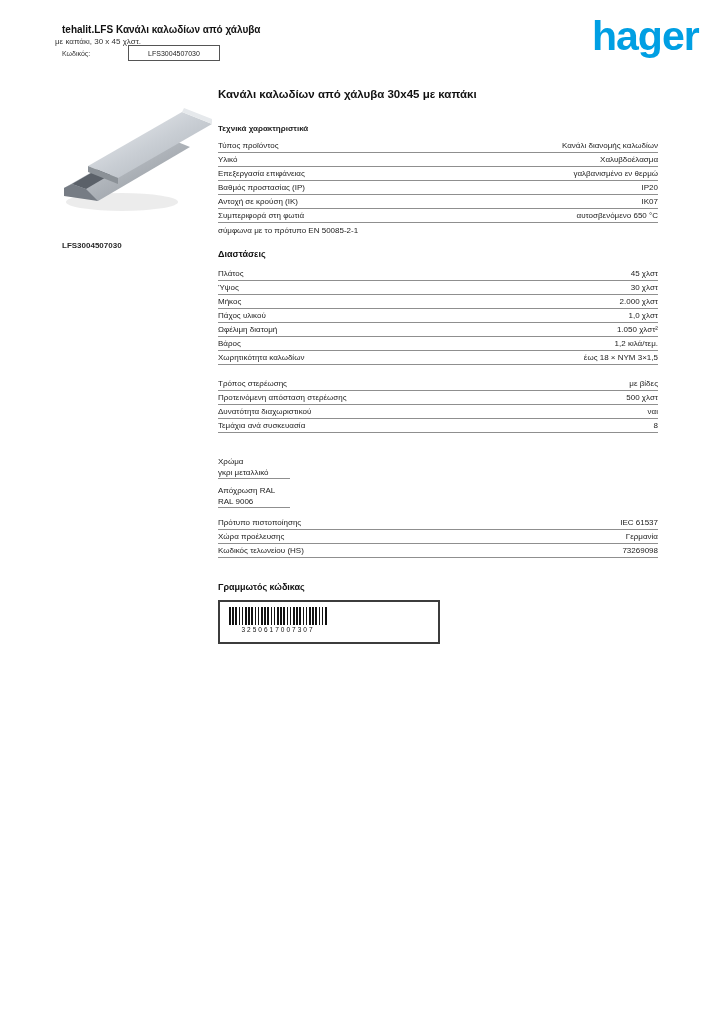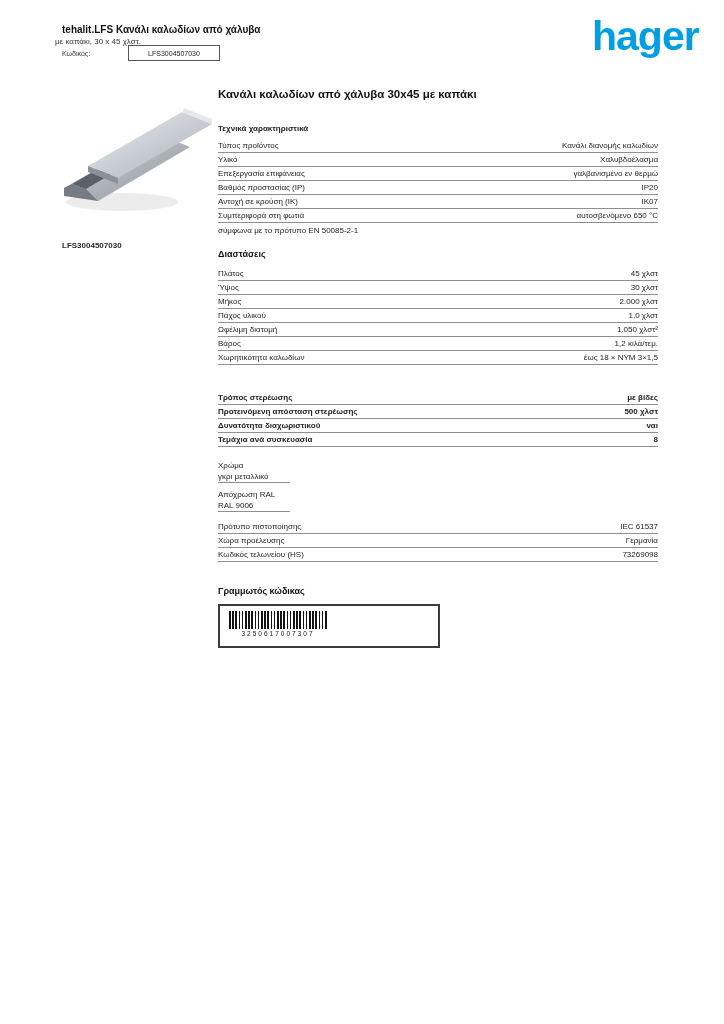--- a/index.html
+++ b/index.html
@@ -29,22 +29,22 @@
   .rows{margin-top:8px;}
   .rows.tight{margin-top:6px;}
   .row{
     display:flex;justify-content:space-between;align-items:flex-end;
     border-bottom:1px solid #8f8f8f;padding:2px 0 1px;font-size:8px;line-height:1.25;color:#222;
   }
   .row .lbl{text-align:left;}
   .row .val{text-align:right;white-space:nowrap;margin-left:12px;padding-left:32px;}
   .note{font-size:8px;color:#222;padding:3px 0 0;}
   .sec-head{margin-top:14px;font-size:9px;font-weight:bold;color:#111;}
-  .gap-sm{margin-top:26px;font-weight:bold;}
-  .color-block{margin-top:14px;}
+  .gap-sm{margin-top:12px;}
+  .color-block{margin-top:24px;}
   .color-pair{font-size:8px;color:#222;margin-bottom:7px;}
   .color-pair .clbl{display:block;}
   .color-pair .cval{display:inline-block;min-width:72px;border-bottom:1px solid #8f8f8f;padding:2px 0 1px;}
   .barcode-title{margin-top:24px;font-size:9px;font-weight:bold;color:#111;}
   .barcode-box{
     margin-top:8px;width:200px;height:30px;border:2px solid #3c3c3c;padding:5px 9px;
     display:flex;flex-direction:column;align-items:flex-start;
   }
   .stripes{
     width:98px;height:18px;

